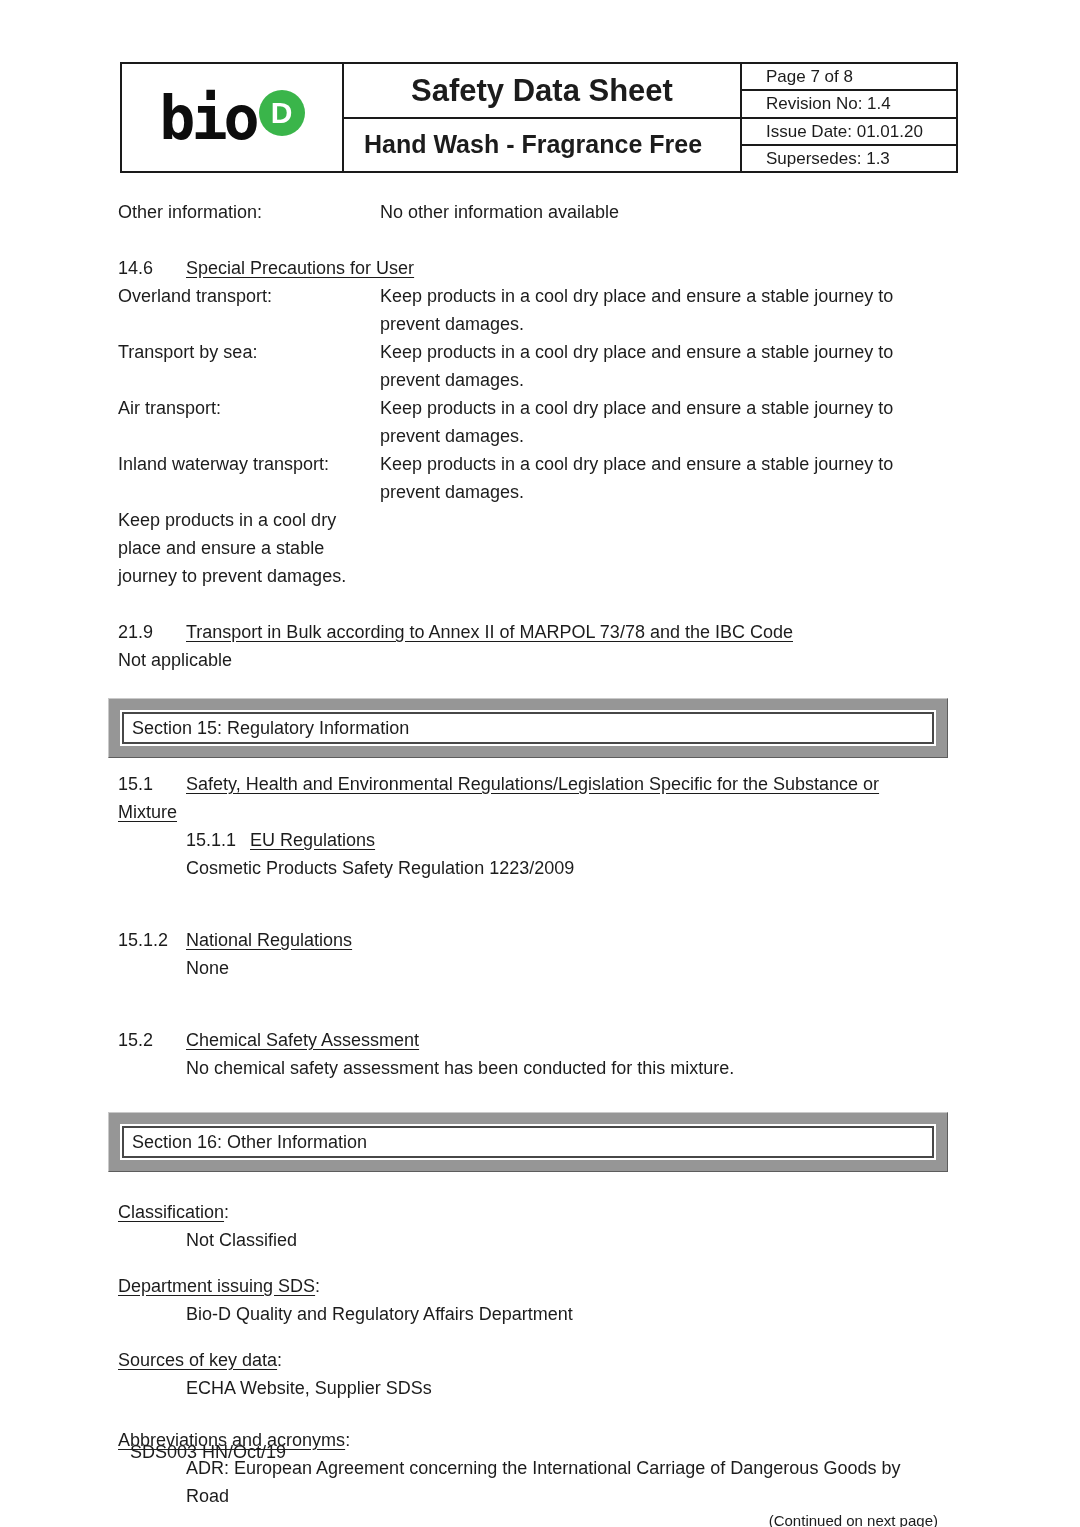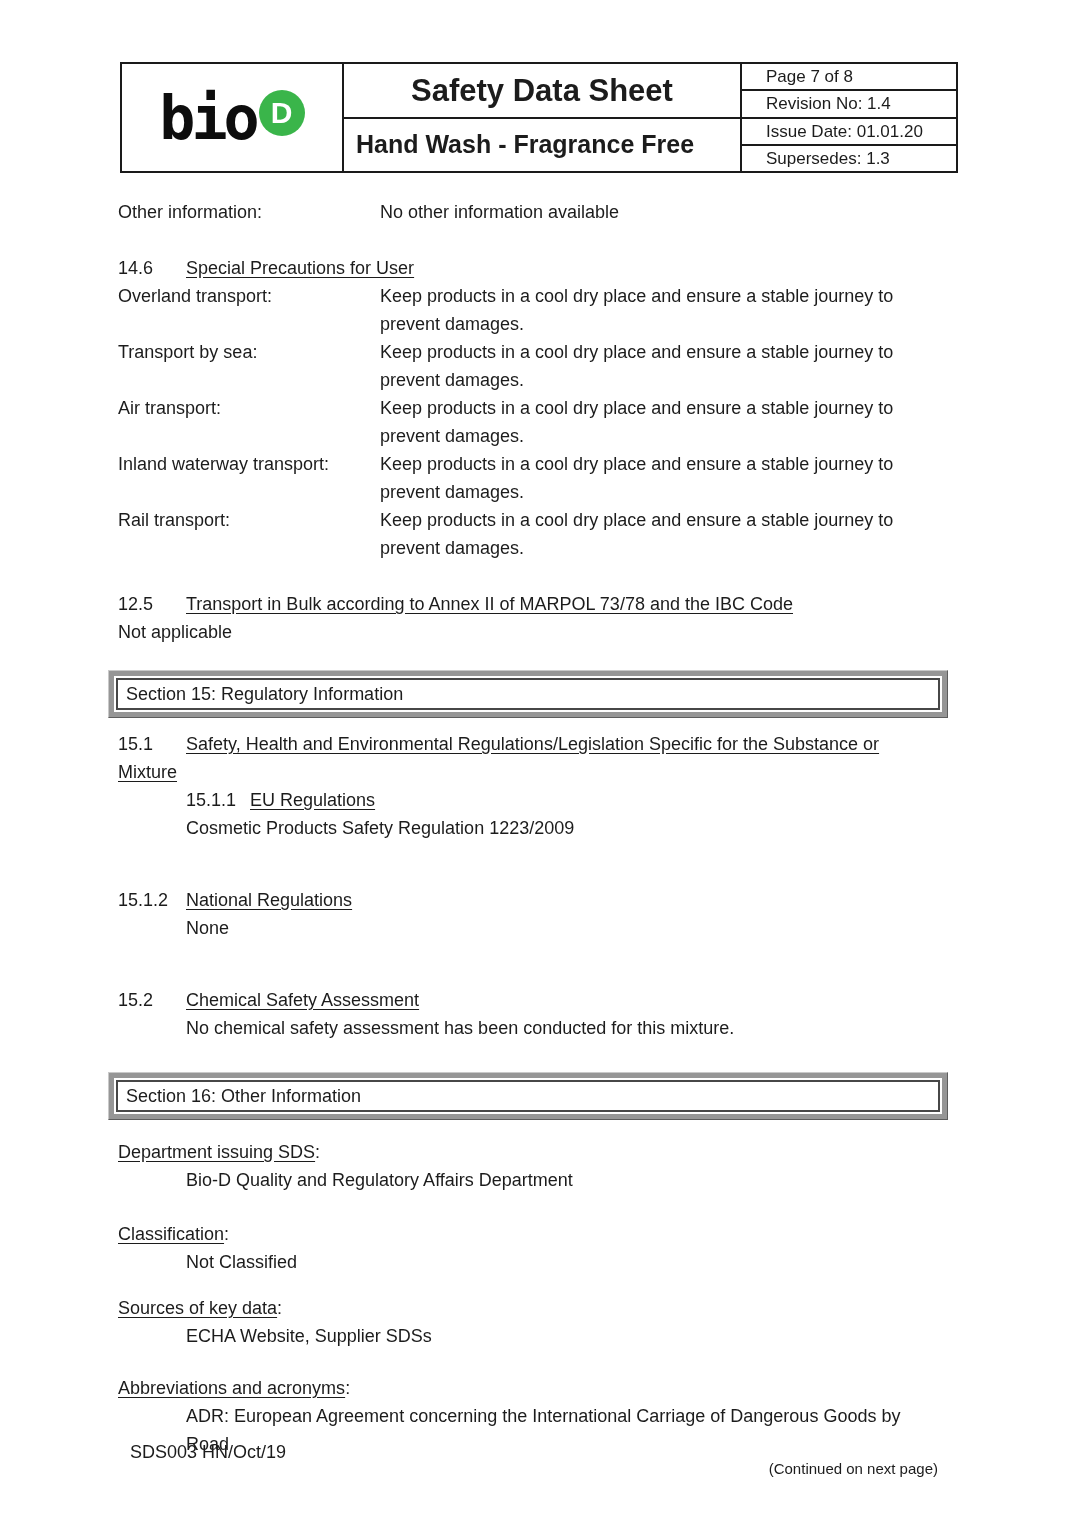--- a/index.html
+++ b/index.html
@@ -49,21 +49,21 @@
     display:flex; flex-direction:column;
     box-sizing:border-box;
   }
   .h-title {
     flex:1; display:flex; align-items:center; justify-content:center;
     font-weight:bold; font-size:31px; line-height:1;
     border-bottom:2px solid #1a1a1a;
   }
   .h-sub {
     flex:1; display:flex; align-items:center;
-    padding-left:12px; font-weight:bold; font-size:25px; line-height:1;
+    padding-left:20px; font-weight:bold; font-size:25px; line-height:1;
   }
   .h-meta { flex:1; display:flex; flex-direction:column; }
   .h-meta-row {
     flex:1; display:flex; align-items:center;
     padding-left:24px; font-size:17px; line-height:1;
     border-bottom:2px solid #1a1a1a;
   }
   .h-meta-row:last-child { border-bottom:none; }
 
   
@@ -75,21 +75,21 @@
   .num-sm { display:inline-block; width:64px; }
   .h3 { margin-top:28px; }
   .indent { margin-left:68px; }
 
   
   .sbox {
     margin:24px -10px 0 -10px;
     background:#969696;
     border-top:1px solid #c9c9c9; border-left:1px solid #c9c9c9;
     border-bottom:1px solid #5d5d5d; border-right:1px solid #5d5d5d;
-    padding:5px;
+    padding:11px;
   }
   .sbox-mid { background:#ffffff; padding:2px; }
   .sbox-in  { border:2px solid #474747; padding:1px 8px; line-height:26px; }
 
   .gap44 { margin-top:44px; }
   .block16 { margin-top:18px; }
   .block16.first { margin-top:26px; }
   .continued { text-align:right; font-size:15px; line-height:18px; margin-top:2px; }
 
   .footer { position:absolute; left:130px; top:1438px; }
@@ -141,26 +141,25 @@
     </div>
     <div class="row2col">
       <div>Air transport:</div>
       <div>Keep products in a cool dry place and ensure a stable journey to prevent damages.</div>
     </div>
     <div class="row2col">
       <div>Inland waterway transport:</div>
       <div>Keep products in a cool dry place and ensure a stable journey to prevent damages.</div>
     </div>
     <div class="row2col">
-      <div>Rail transport:</div>
       <div>Keep products in a cool dry place and ensure a stable journey to prevent damages.</div>
     </div>
 
     <div class="h3">
-      <span class="num">12.5</span><span class="u">Transport in Bulk according to Annex II of MARPOL 73/78 and the IBC Code</span>
+      <span class="num">21.9</span><span class="u">Transport in Bulk according to Annex II of MARPOL 73/78 and the IBC Code</span>
     </div>
     <div>Not applicable</div>
 
     <div class="sbox">
       <div class="sbox-mid">
         <div class="sbox-in">Section 15: Regulatory Information</div>
       </div>
     </div>
 
     <div style="margin-top:12px;">
@@ -181,30 +180,30 @@
       <span class="num">15.2</span><span class="u">Chemical Safety Assessment</span>
     </div>
     <div class="indent">No chemical safety assessment has been conducted for this mixture.</div>
 
     <div class="sbox" style="margin-top:30px;">
       <div class="sbox-mid">
         <div class="sbox-in">Section 16: Other Information</div>
       </div>
     </div>
 
+    <div class="block16 first">
+      <div><span class="u">Classification</span><span>:</span></div>
+      <div class="indent">Not Classified</div>
+    </div>
+
     <div class="block16">
       <div><span class="u">Department issuing SDS</span><span>:</span></div>
       <div class="indent">Bio-D Quality and Regulatory Affairs Department</div>
     </div>
 
-    <div class="block16 first">
-      <div><span class="u">Classification</span><span>:</span></div>
-      <div class="indent">Not Classified</div>
-    </div>
-
     <div class="block16">
       <div><span class="u">Sources of key data</span><span>:</span></div>
       <div class="indent">ECHA Website, Supplier SDSs</div>
     </div>
 
     <div class="block16" style="margin-top:24px;">
       <div><span class="u">Abbreviations and acronyms</span><span>:</span></div>
       <div class="indent">ADR: European Agreement concerning the International Carriage of Dangerous Goods by Road</div>
     </div>
 

